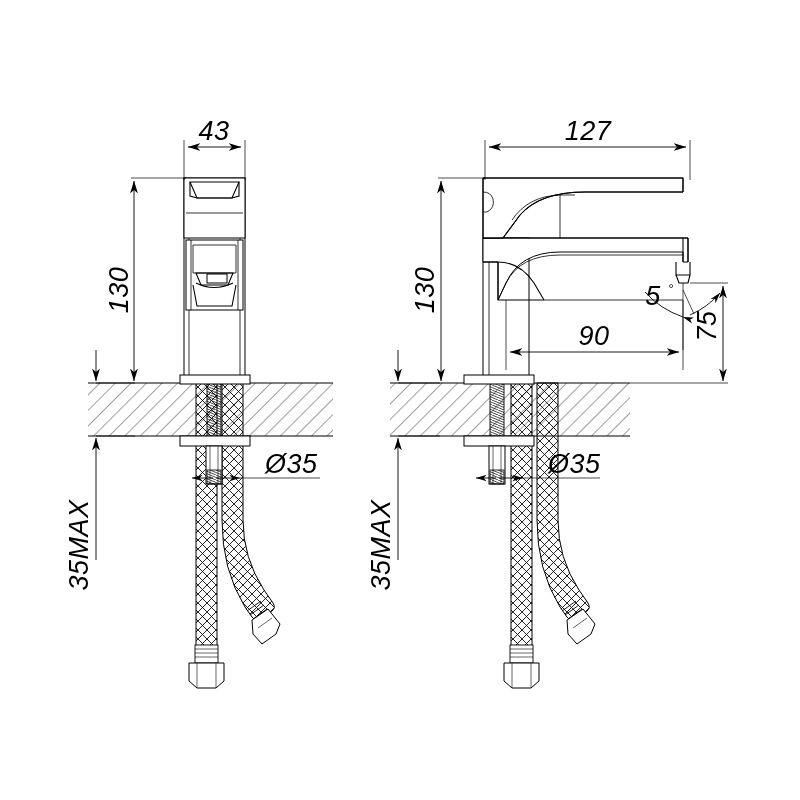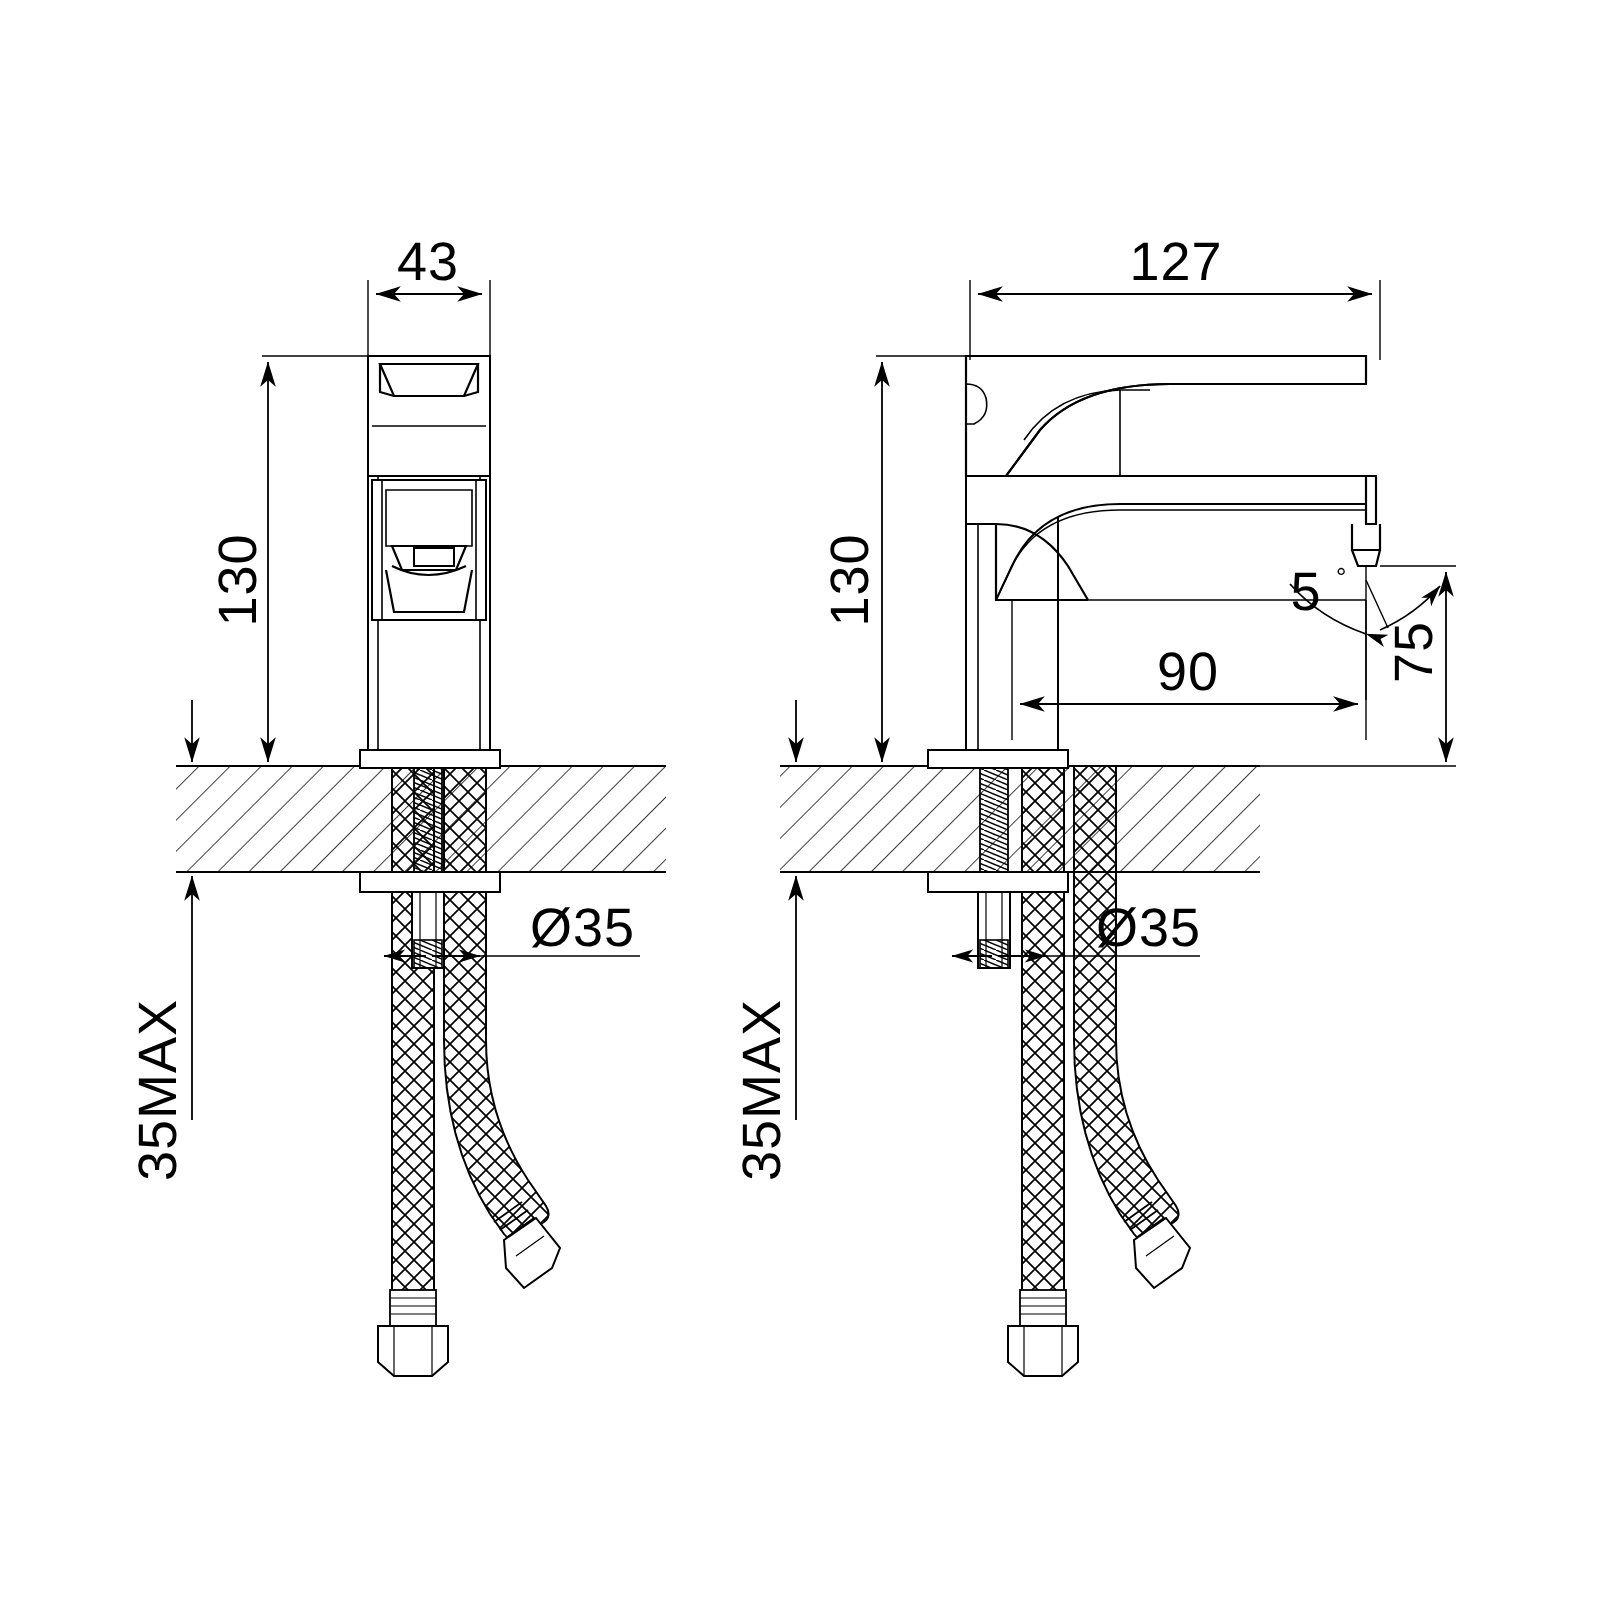--- a/index.html
+++ b/index.html
@@ -1,18 +1,18 @@
 <!DOCTYPE html>
 <html><head>
 <meta charset="utf-8">
 <style>
   html,body{margin:0;padding:0;background:#ffffff;}
   body{width:800px;height:800px;overflow:hidden;
        font-family:"Liberation Sans",sans-serif;}
-  #sheet{position:relative;width:800px;height:800px;background:#fff;}
+  #sheet{position:relative;width:800px;height:800px;background:#fff;font-style:italic;}
   svg{display:block;}
   .ln{stroke:#000;stroke-width:1.1;fill:none;stroke-linecap:butt;}
   .ln-thin{stroke:#000;stroke-width:0.8;fill:none;}
   .ln-hair{stroke:#000;stroke-width:0.6;fill:none;}
   .dim{stroke:#000;stroke-width:0.9;fill:none;}
   .ext{stroke:#000;stroke-width:0.7;fill:none;}
   .wht{fill:#fff;stroke:#000;stroke-width:1.0;}
   .dimtxt{font-family:"Liberation Sans",sans-serif;font-size:27px;
           fill:#000;font-weight:400;letter-spacing:0.5px;}
   .deg{font-family:"Liberation Sans",sans-serif;font-size:13px;fill:#000;}

